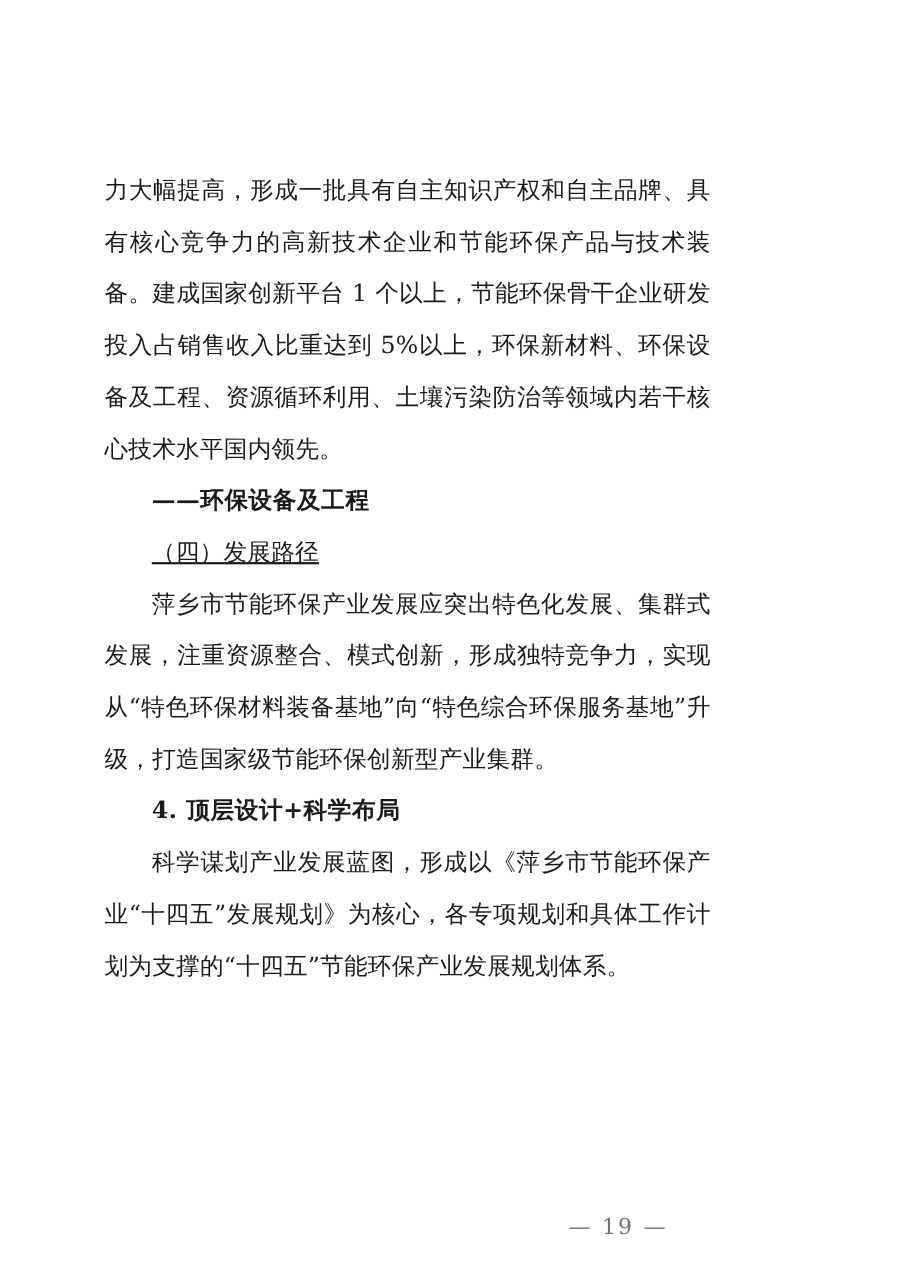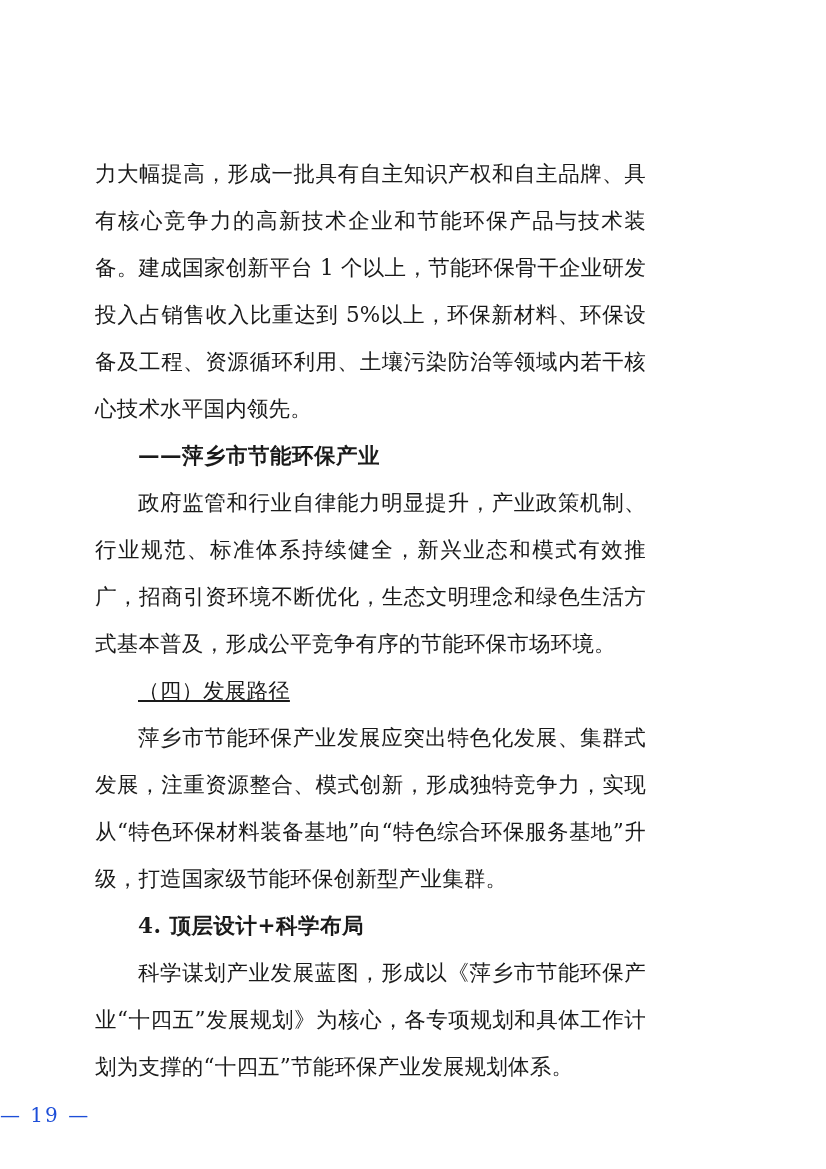--- a/index.html
+++ b/index.html
@@ -54,37 +54,36 @@
     margin: 0;
     text-indent: 2em;
     font-weight: 400;
     text-decoration: underline;
   }
   .footer {
     position: absolute;
     left: 0;
     right: 95px;
     bottom: 42px;
-    text-align: left;
+    text-align: right;
     font-size: 20px;
     letter-spacing: 2px;
-    color: #1d4ed8;
+    color: #737373;
   }
 </style>
 </head>
 <body>
 
 <div class="page">
   <div class="doc-body">
 
     <p class="para-flush">力大幅提高，形成一批具有自主知识产权和自主品牌、具有核心竞争力的高新技术企业和节能环保产品与技术装备。建成国家创新平台 1 个以上，节能环保骨干企业研发投入占销售收入比重达到 5%以上，环保新材料、环保设备及工程、资源循环利用、土壤污染防治等领域内若干核心技术水平国内领先。</p>
 
-    <p class="heading-dash">——萍乡市节能环保产业</p>
+    <p class="heading-dash">——环保设备及工程</p>
 
-    <p class="para">政府监管和行业自律能力明显提升，产业政策机制、行业规范、标准体系持续健全，新兴业态和模式有效推广，招商引资环境不断优化，生态文明理念和绿色生活方式基本普及，形成公平竞争有序的节能环保市场环境。</p>
 
     <p class="subheading">（四）发展路径</p>
 
     <p class="para">萍乡市节能环保产业发展应突出特色化发展、集群式发展，注重资源整合、模式创新，形成独特竞争力，实现从“特色环保材料装备基地”向“特色综合环保服务基地”升级，打造国家级节能环保创新型产业集群。</p>
 
     <p class="heading-num">4. 顶层设计+科学布局</p>
 
     <p class="para">科学谋划产业发展蓝图，形成以《萍乡市节能环保产业“十四五”发展规划》为核心，各专项规划和具体工作计划为支撑的“十四五”节能环保产业发展规划体系。</p>
 
   </div>

